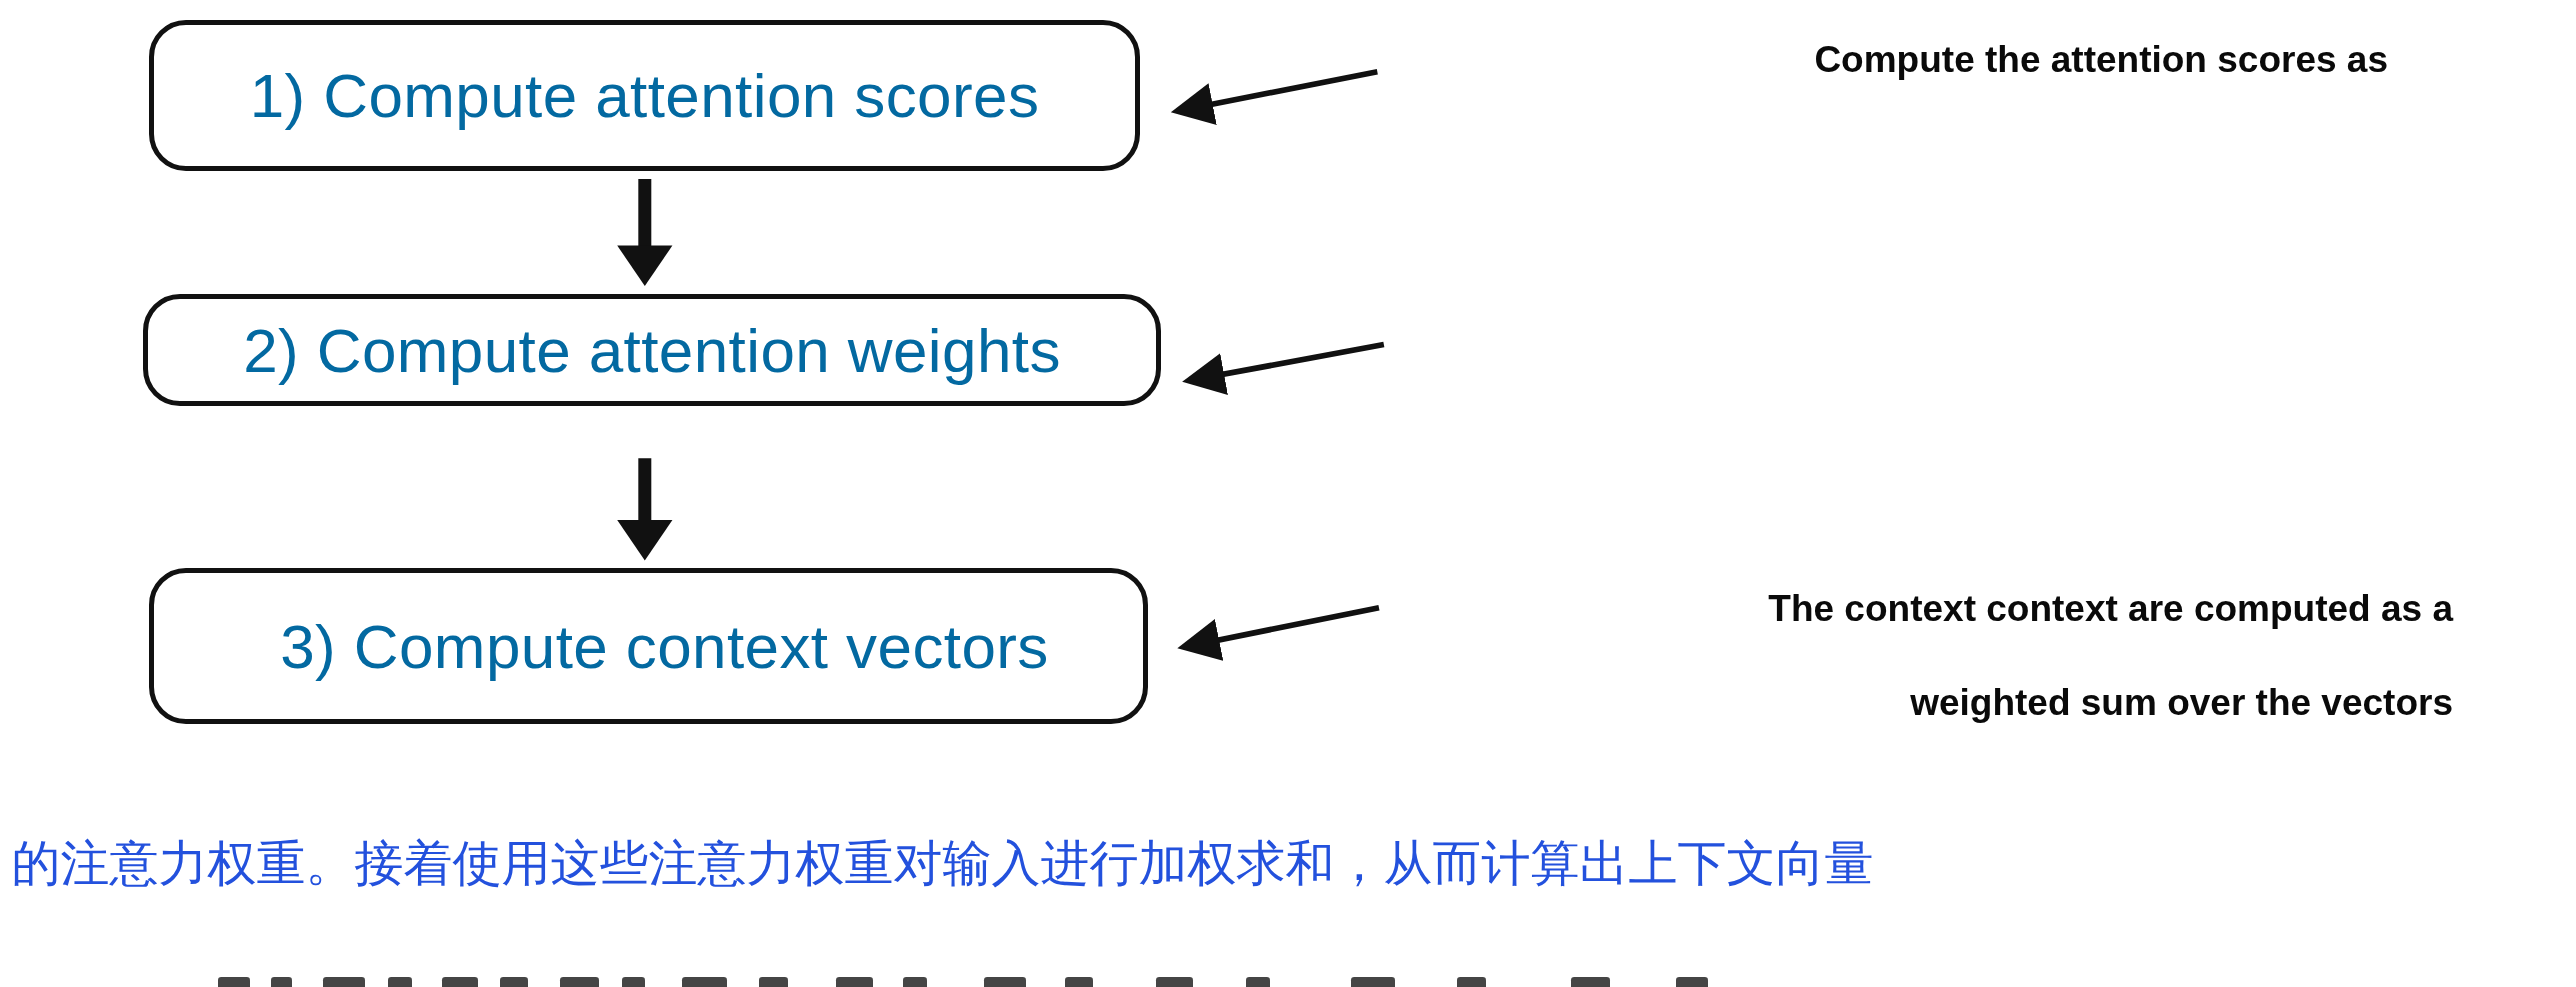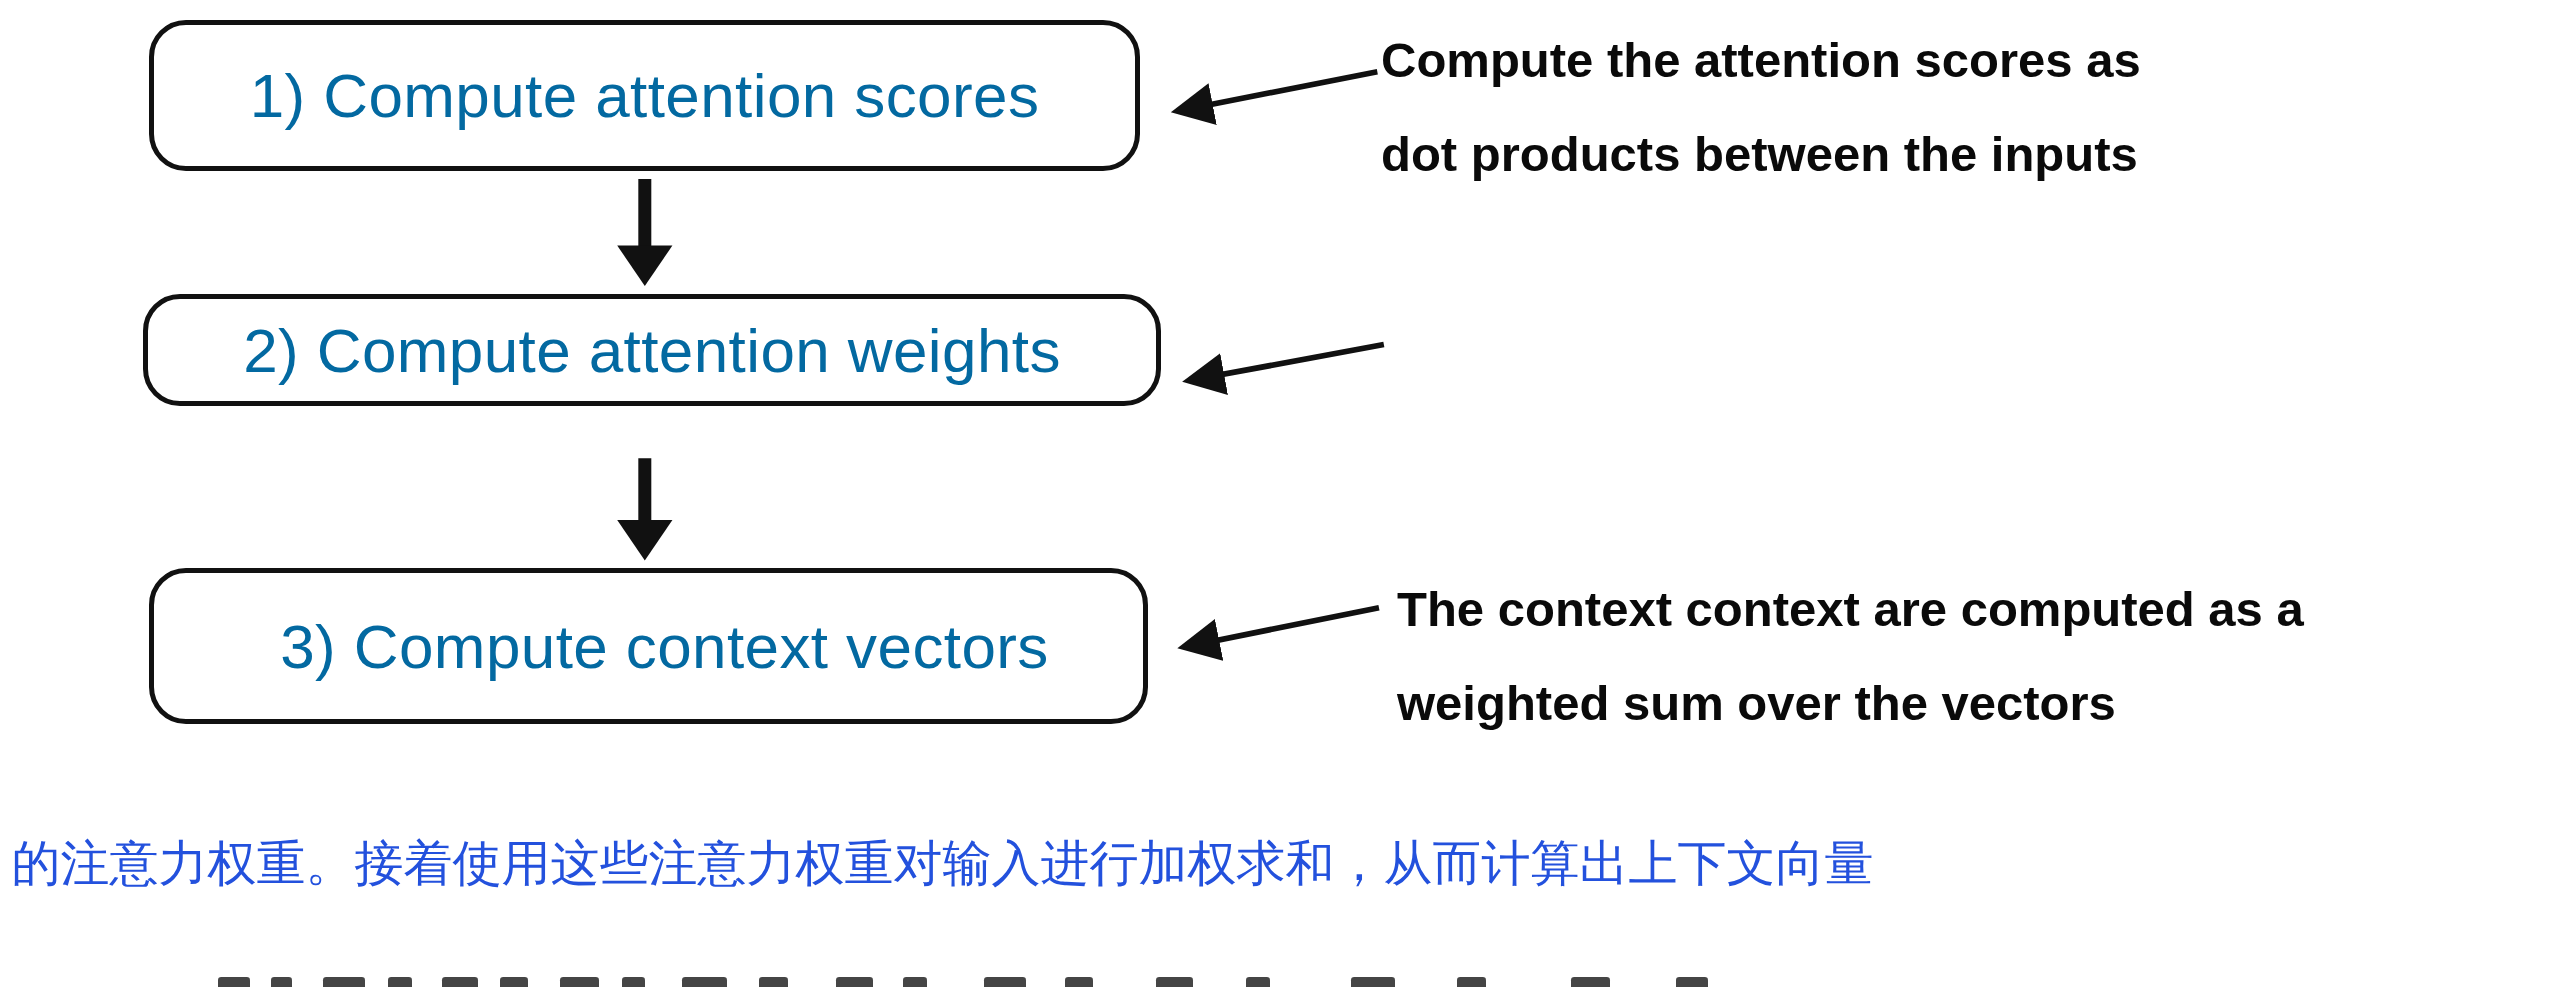--- a/index.html
+++ b/index.html
@@ -36,23 +36,23 @@
     letter-spacing:0.4px;
     color:#0369a1;
     white-space:nowrap;
   }
   .box1{left:149px; top:19.5px;  width:991px; height:151px;}
   .box2{left:143px; top:294px; width:1018px; height:112px;}
   .box3{left:149px; top:568px; width:999px; height:156px;padding-left:32px;}
 
   .note{
     position:absolute;
-    text-align:left;
+    text-align:right;
     font-weight:bold;
-    font-size:49px;
+    font-size:37px;
     line-height:94px;
     color:#0a0a0a;
     white-space:nowrap;
   }
   .note1{left:1381px; top:13px;  width:1007px;}
   .note2{left:1397px; top:291px; width:1056px;}
   .note3{left:1397px; top:562px; width:1056px;}
 
   .caption{
     position:absolute;
@@ -108,21 +108,20 @@
   </div>
   <div class="step-box box2">
     <span>2) Compute attention weights</span>
   </div>
   <div class="step-box box3">
     <span>3) Compute context vectors</span>
   </div>
 
   <div class="note note1">
     <div>Compute the attention scores as</div>
-    <div>dot products between the inputs</div>
   </div>
   <div class="note note3">
     <div>The context context are computed as a</div>
     <div>weighted sum over the vectors</div>
   </div>
 
   <div class="caption">
     <div>的注意力权重。接着使用这些注意力权重对输入进行加权求和，从而计算出上下文向量</div>
   </div>
 

